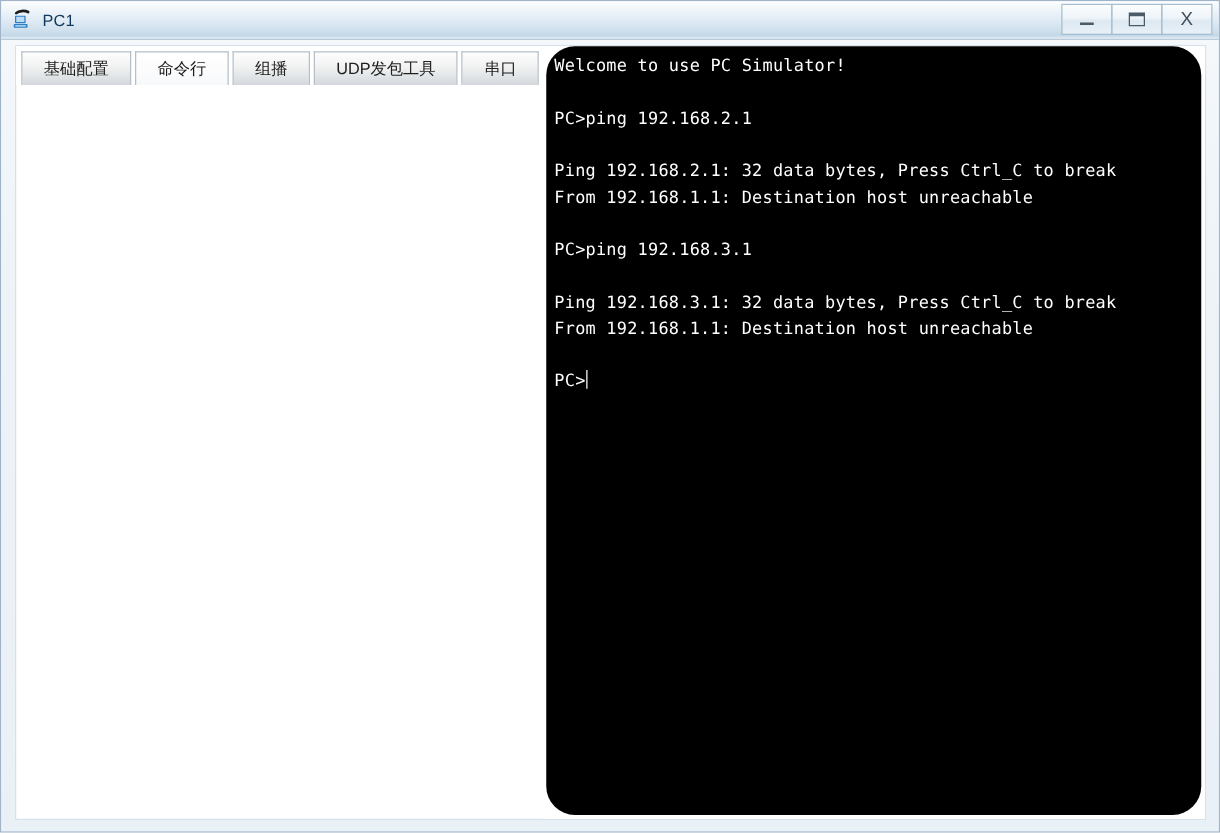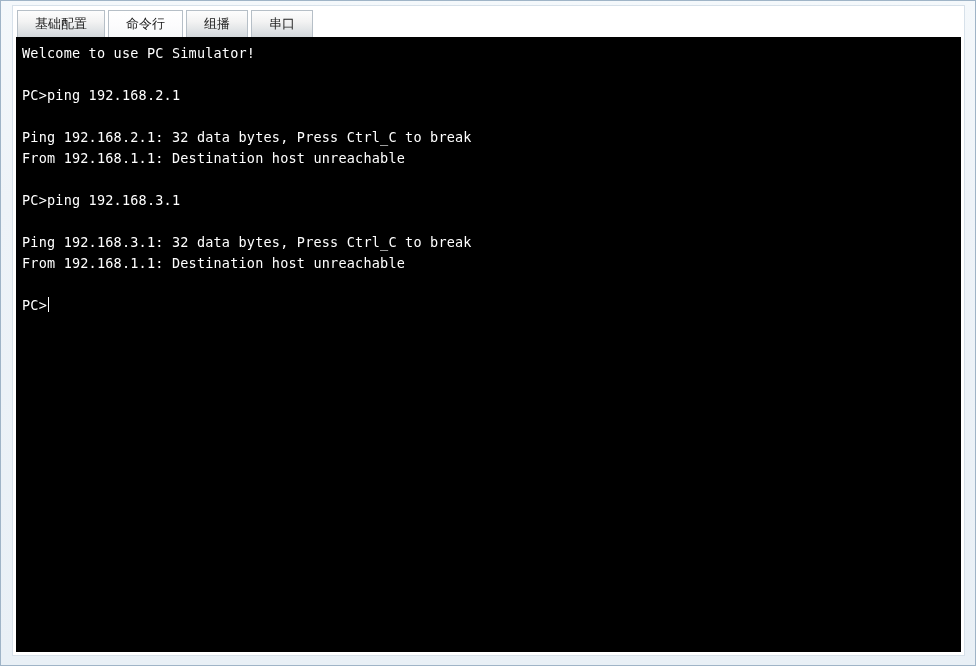--- a/index.html
+++ b/index.html
@@ -108,21 +108,20 @@
     display: flex;
     flex-direction: column;
     min-height: 0;
   }
   .panel {
     flex: 1 1 auto;
     box-sizing: border-box;
     background: #ffffff;
     border: 1px solid #d7e1ea;
     display: flex;
-    flex-direction: column;
     min-height: 0;
     padding: 0;
     justify-content: center;
   }
 
   
   .tabstrip {
     height: 31px;
     min-height: 31px;
     box-sizing: border-box;
@@ -169,51 +168,79 @@
     background: #000000;
     color: #ffffff;
     font-family: "DejaVu Sans Mono", "Liberation Mono", monospace;
     font-size: 13.5px;
     line-height: 21px;
     padding: 6px 4px 4px 6px;
     box-sizing: border-box;
     overflow: hidden;
     white-space: pre;
     letter-spacing: 0.2px;
+    border-radius: 23px;
   }
   .term-line { min-height: 21px; }
   .cursor {
     display: inline-block;
     width: 1px;
     height: 15px;
     background: #ffffff;
     vertical-align: -2px;
     margin-left: 1px;
   }
 </style>
 </head>
 <body>
 
 <div class="window">
 
+  <div class="titlebar">
+    <span class="title-icon">
+      <svg width="18" height="18" viewBox="0 0 18 18" xmlns="http://www.w3.org/2000/svg">
+        <path d="M3 3.5 C5 1.6 9.5 1.2 12.5 2.6" stroke="#1b1b1b" stroke-width="2.2" fill="none" stroke-linecap="round"></path>
+        <rect x="2" y="5.5" width="8.5" height="6" rx="0.6" fill="#2f7fc4"></rect>
+        <rect x="3" y="6.4" width="6.5" height="4.2" fill="#bcdcf3"></rect>
+        <rect x="1" y="12.2" width="11" height="3" rx="0.6" fill="#2f7fc4"></rect>
+        <rect x="2.2" y="13" width="8.5" height="1.4" fill="#9fcdea"></rect>
+      </svg>
+    </span>
+    <span class="title-text">PC1</span>
+
+    <div class="win-buttons">
+      <div class="win-btn">
+        <span class="glyph-min"></span>
+      </div>
+      <div class="win-btn">
+        <span class="glyph-max"></span>
+      </div>
+      <div class="win-btn">
+        <span class="glyph-close">X</span>
+      </div>
+    </div>
+  </div>
 
   <div class="win-body">
     <div class="panel">
 
       <div class="tabstrip">
         <div class="tab">
           <span>基础配置</span>
         </div>
         <div class="tab active">
           <span>命令行</span>
         </div>
         <div class="tab">
           <span>组播</span>
         </div>
         <div class="tab">
+          <span>UDP发包工具</span>
+        </div>
+        <div class="tab">
           <span>串口</span>
         </div>
       </div>
 
       <div class="terminal-wrap">
         <div class="terminal" id="terminal"><div class="term-line">Welcome to use PC Simulator!</div><div class="term-line">&nbsp;</div><div class="term-line">PC&gt;ping 192.168.2.1</div><div class="term-line">&nbsp;</div><div class="term-line">Ping 192.168.2.1: 32 data bytes, Press Ctrl_C to break</div><div class="term-line">From 192.168.1.1: Destination host unreachable</div><div class="term-line">&nbsp;</div><div class="term-line">PC&gt;ping 192.168.3.1</div><div class="term-line">&nbsp;</div><div class="term-line">Ping 192.168.3.1: 32 data bytes, Press Ctrl_C to break</div><div class="term-line">From 192.168.1.1: Destination host unreachable</div><div class="term-line">&nbsp;</div><div class="term-line"><span>PC&gt;</span><span class="cursor"></span></div></div>
       </div>
 
     </div>
   </div>

